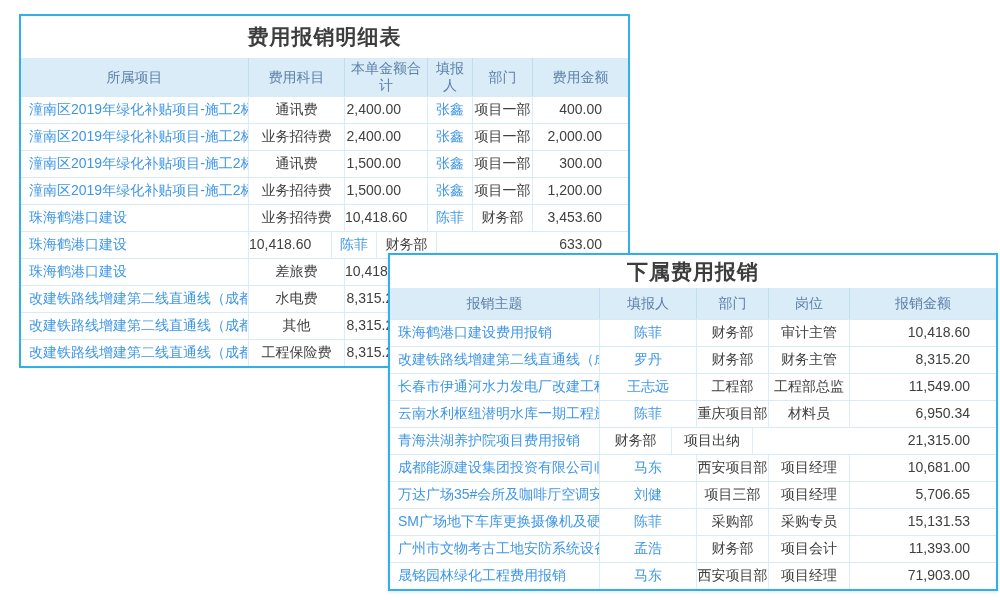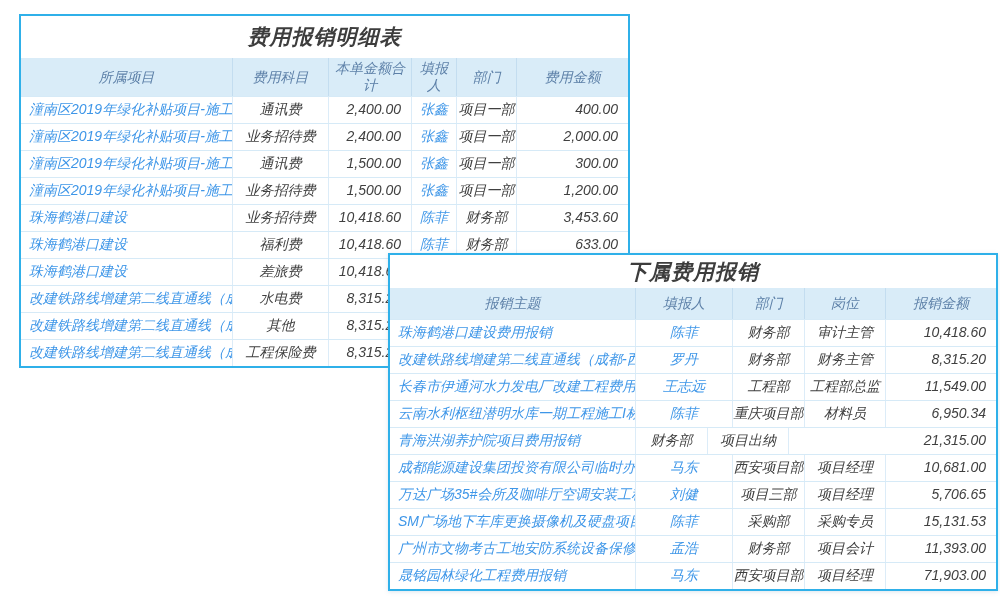--- a/index.html
+++ b/index.html
@@ -1,18 +1,18 @@
 <!DOCTYPE html>
 <html><head>
 <meta charset="utf-8">
 <style>
   html,body{margin:0;padding:0;background:#ffffff;font-family:"Liberation Sans",sans-serif;}
   .stage{position:relative;width:1000px;height:600px;background:#fff;overflow:hidden;}
 
-  .panel{position:absolute;background:#be185d;border:2px solid #2fb0e9;box-sizing:border-box;font-style:italic;}
+  .panel{position:absolute;background:#be185d;border:2px solid #2fb0e9;box-sizing:border-box;}
   .panel.t1{left:19px;top:14px;width:611px;z-index:1;}
   .panel.t2{left:380px;top:253px;width:610px;z-index:2;box-shadow:0 1px 4px rgba(120,160,190,.25);margin-left:8px;}
 
   .title{display:flex;align-items:center;justify-content:center;
          font-weight:bold;color:#3d3d3d;font-size:21px;letter-spacing:1px;background:#fff;}
   .t1 .title{height:42px;}
   .t2 .title{height:33px;}
 
   .hrow{display:flex;background:#d9ecf8;color:#5d80a8;font-size:14px;}
   .t1 .hrow{height:38px;}
@@ -20,32 +20,32 @@
   .hcell{display:flex;align-items:center;justify-content:center;text-align:center;
          line-height:17px;border-right:1px solid #c3ddf0;box-sizing:border-box;padding:0 3px;}
   .hcell:last-child{border-right:none;}
 
   .row{display:flex;height:26px;border-top:1px solid #d6eaf7;background:#fff;}
   .cell{box-sizing:border-box;border-right:1px solid #dcecf8;font-size:14px;line-height:25px;
         color:#404040;white-space:nowrap;overflow:hidden;}
   .cell:last-child{border-right:none;}
   .cell.left{text-align:left;padding:0 4px 0 8px;}
   .cell.center{text-align:center;}
-  .cell.right{text-align:right;padding-right:10px;}
+  .cell.right{text-align:right;padding-right:26px;}
   .link{color:#3e96e8;cursor:pointer;}
 
   
-  .t1 .c0{width:212px;}
+  .t1 .c0{width:228px;}
   .t1 .c1{width:96px;}
   .t1 .c2{width:83px;}
   .t1 .c3{width:45px;}
   .t1 .c4{width:60px;}
   .t1 .c5{flex:1;}
   
-  .t2 .c0{width:246px;}
+  .t2 .c0{width:210px;}
   .t2 .c1{width:97px;}
   .t2 .c2{width:72px;}
   .t2 .c3{width:81px;text-align:center;}
   .t2 .c4{flex:1;}
 </style>
 </head>
 <body>
 
 <div class="stage">
 
@@ -101,21 +101,20 @@
           <div class="cell left c0 link">珠海鹤港口建设</div>
           <div class="cell center c1">业务招待费</div>
           <div class="cell right c2">10,418.60</div>
           <div class="cell center c3 link">陈菲</div>
           <div class="cell center c4">财务部</div>
           <div class="cell right c5">3,453.60</div>
         </div>
 
         <div class="row">
           <div class="cell left c0 link">珠海鹤港口建设</div>
-          <div class="cell center c1">福利费</div>
           <div class="cell right c2">10,418.60</div>
           <div class="cell center c3 link">陈菲</div>
           <div class="cell center c4">财务部</div>
           <div class="cell right c5">633.00</div>
         </div>
 
         <div class="row">
           <div class="cell left c0 link">珠海鹤港口建设</div>
           <div class="cell center c1">差旅费</div>
           <div class="cell right c2">10,418.60</div>

